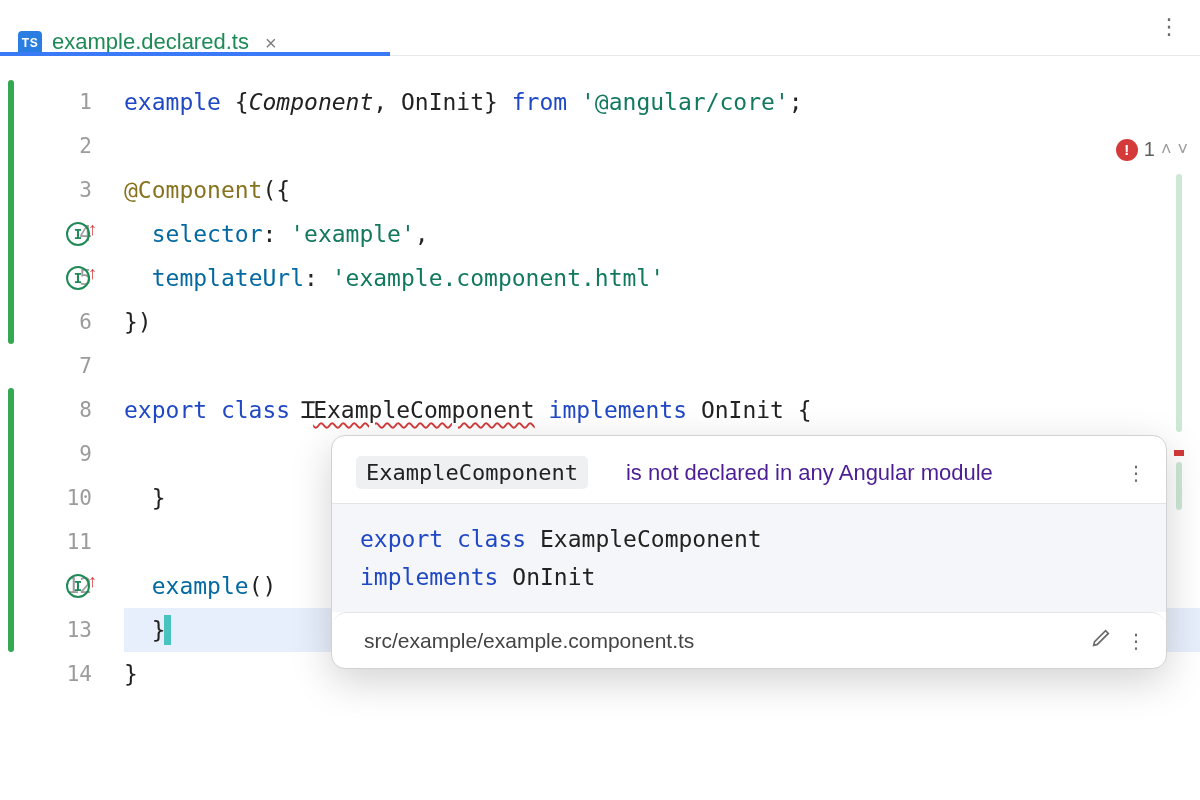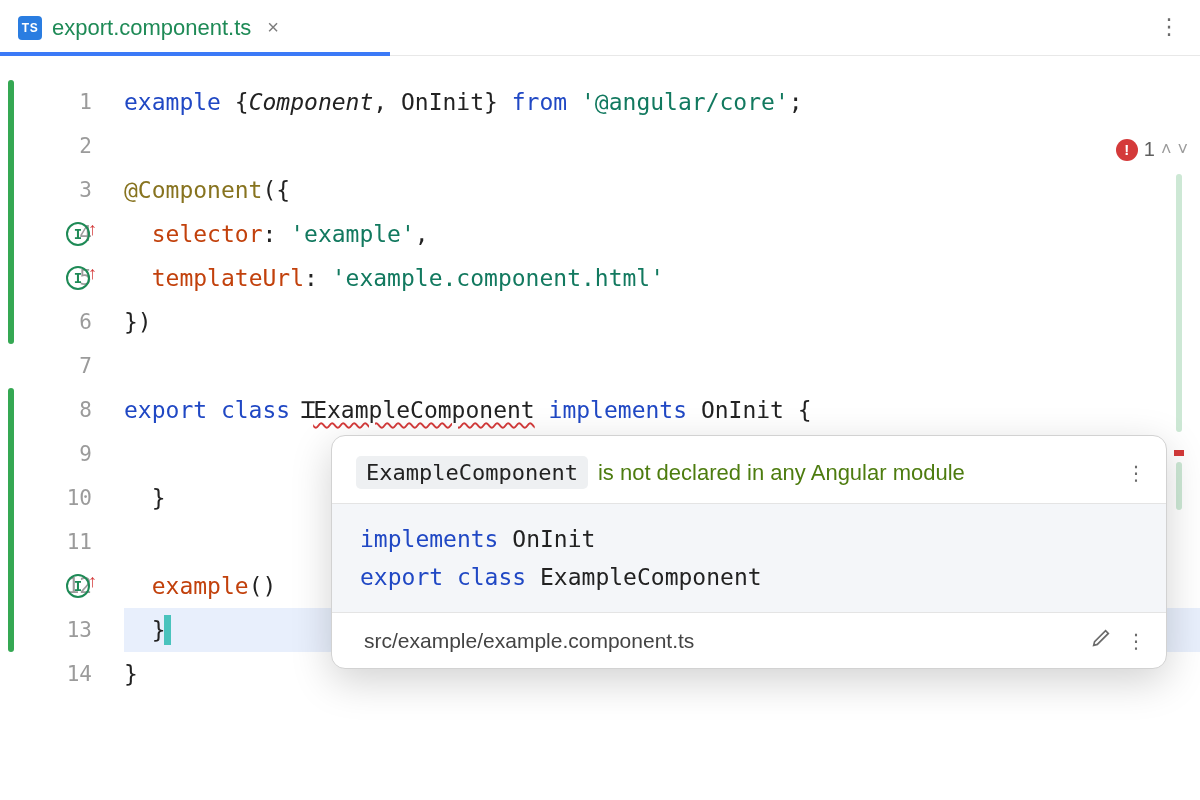--- a/index.html
+++ b/index.html
@@ -13,21 +13,21 @@
 }
 .tab-bar {
   display: flex;
   align-items: center;
   height: 56px;
   border-bottom: 1px solid #e8e8e8;
   position: relative;
 }
 .tab {
   display: flex;
-  align-items: center;
+  align-items: flex-end;
   gap: 10px;
   padding: 0 18px;
   height: 100%;
   position: relative;
 }
 .tab-underline {
   position: absolute;
   bottom: -1px;
   left: 0;
   width: 390px;
@@ -136,21 +136,21 @@
 }
 .code-line.hl {
   background: #e8effc;
 }
 .c-kw { color: #2048c4; }
 .c-brace { color: #222; }
 .c-italic { color: #222; font-style: italic; }
 .c-plain { color: #222; }
 .c-str { color: #12795f; }
 .c-dec { color: #87731f; }
-.c-prop { color: #c2410c; }
+.c-prop { color: #0369a1; }
 .c-warn { color: #222; text-decoration: underline wavy #d43a3a; text-decoration-thickness: 2px; text-underline-offset: 4px; }
 .caret-beam {
   font-family: -apple-system, sans-serif;
   color: #222;
   margin-left: -3px;
   margin-right: -3px;
 }
 .caret-block {
   display: inline-block;
   background: #49c3bd;
@@ -222,21 +222,22 @@
 .code-badge {
   font-family: "SF Mono", Menlo, monospace;
   background: #eef0f2;
   padding: 4px 10px;
   border-radius: 5px;
   font-size: 22px;
   color: #222;
 }
 .popup-text {
   font-size: 22px;
-  color: #4d7c0f;
+  color: #4c1d95;
+  margin-left: 28px;
 }
 .popup-more {
   position: absolute;
   right: 20px;
   color: #6b6b6b;
   font-size: 20px;
 }
 .popup-actions {
   padding: 4px 24px 18px 24px;
   display: flex;
@@ -261,37 +262,38 @@
   font-size: 23px;
   line-height: 38px;
 }
 .popup-footer {
   border-top: 1px solid #e4e4e4;
   padding: 14px 20px 14px 32px;
   display: flex;
   align-items: center;
   font-size: 21px;
   color: #444;
+  border-radius: 15px;
 }
 .footer-icon {
   color: #6b6b6b;
   font-size: 20px;
   margin-left: 14px;
 }
 svg.pencil { width: 22px; height: 22px; stroke: #6b6b6b; fill: none; stroke-width: 1.8; }
 </style>
 </head>
 <body>
 
 <div class="tab-bar">
   <div class="tab">
     <div class="ts-icon">
         <span>TS</span>
       </div>
-    <span class="tab-title">export.component.ts</span>
+    <span class="tab-title">example.declared.ts</span>
     <span class="close-x">×</span>
     <div class="tab-underline"></div>
   </div>
   <div class="more-menu">⋮</div>
 </div>
 
 <div class="editor-area">
 
   <div class="gutter">
     <div class="change-bar" style="top:24px;height:264px;"></div>
@@ -380,22 +382,22 @@
   <div class="right-bar" style="top:406px;height:48px;"></div>
 </div>
 
 <div class="popup">
   <div class="popup-header">
     <span class="code-badge">ExampleComponent</span>
     <span class="popup-text"> is not declared in any Angular module</span>
     <span class="popup-more">⋮</span>
   </div>
   <div class="popup-code">
+    <div><span class="c-kw">export class </span><span class="c-plain">ExampleComponent</span></div>
     <div><span class="c-kw">implements </span><span class="c-plain">OnInit</span></div>
-    <div><span class="c-kw">export class </span><span class="c-plain">ExampleComponent</span></div>
   </div>
   <div class="popup-footer">
     <span>src/example/example.component.ts</span>
     <span class="spacer"></span>
     <span class="footer-icon">
       <svg class="pencil" viewBox="0 0 24 24">
           <path d="M4 20 L8 19 L20 7 L17 4 L5 16 Z"></path>
         </svg>
     </span>
     <span class="footer-icon">⋮</span>

